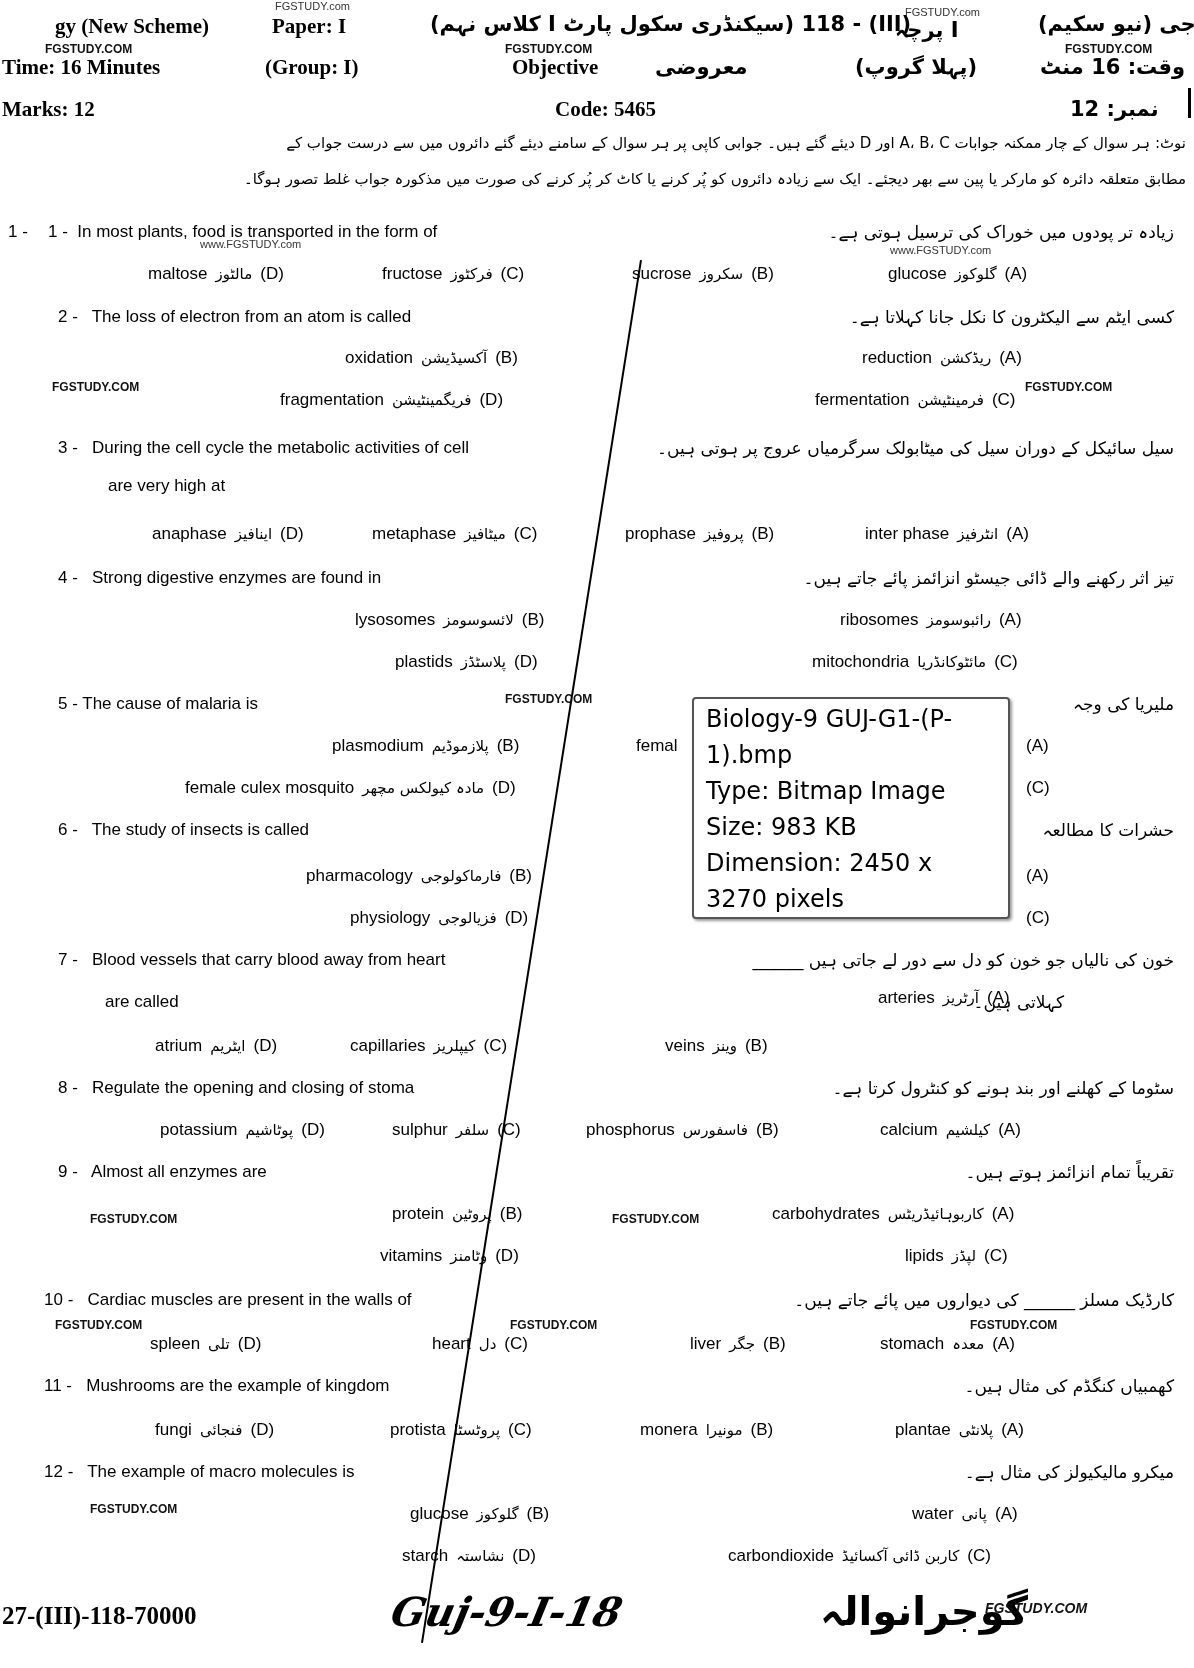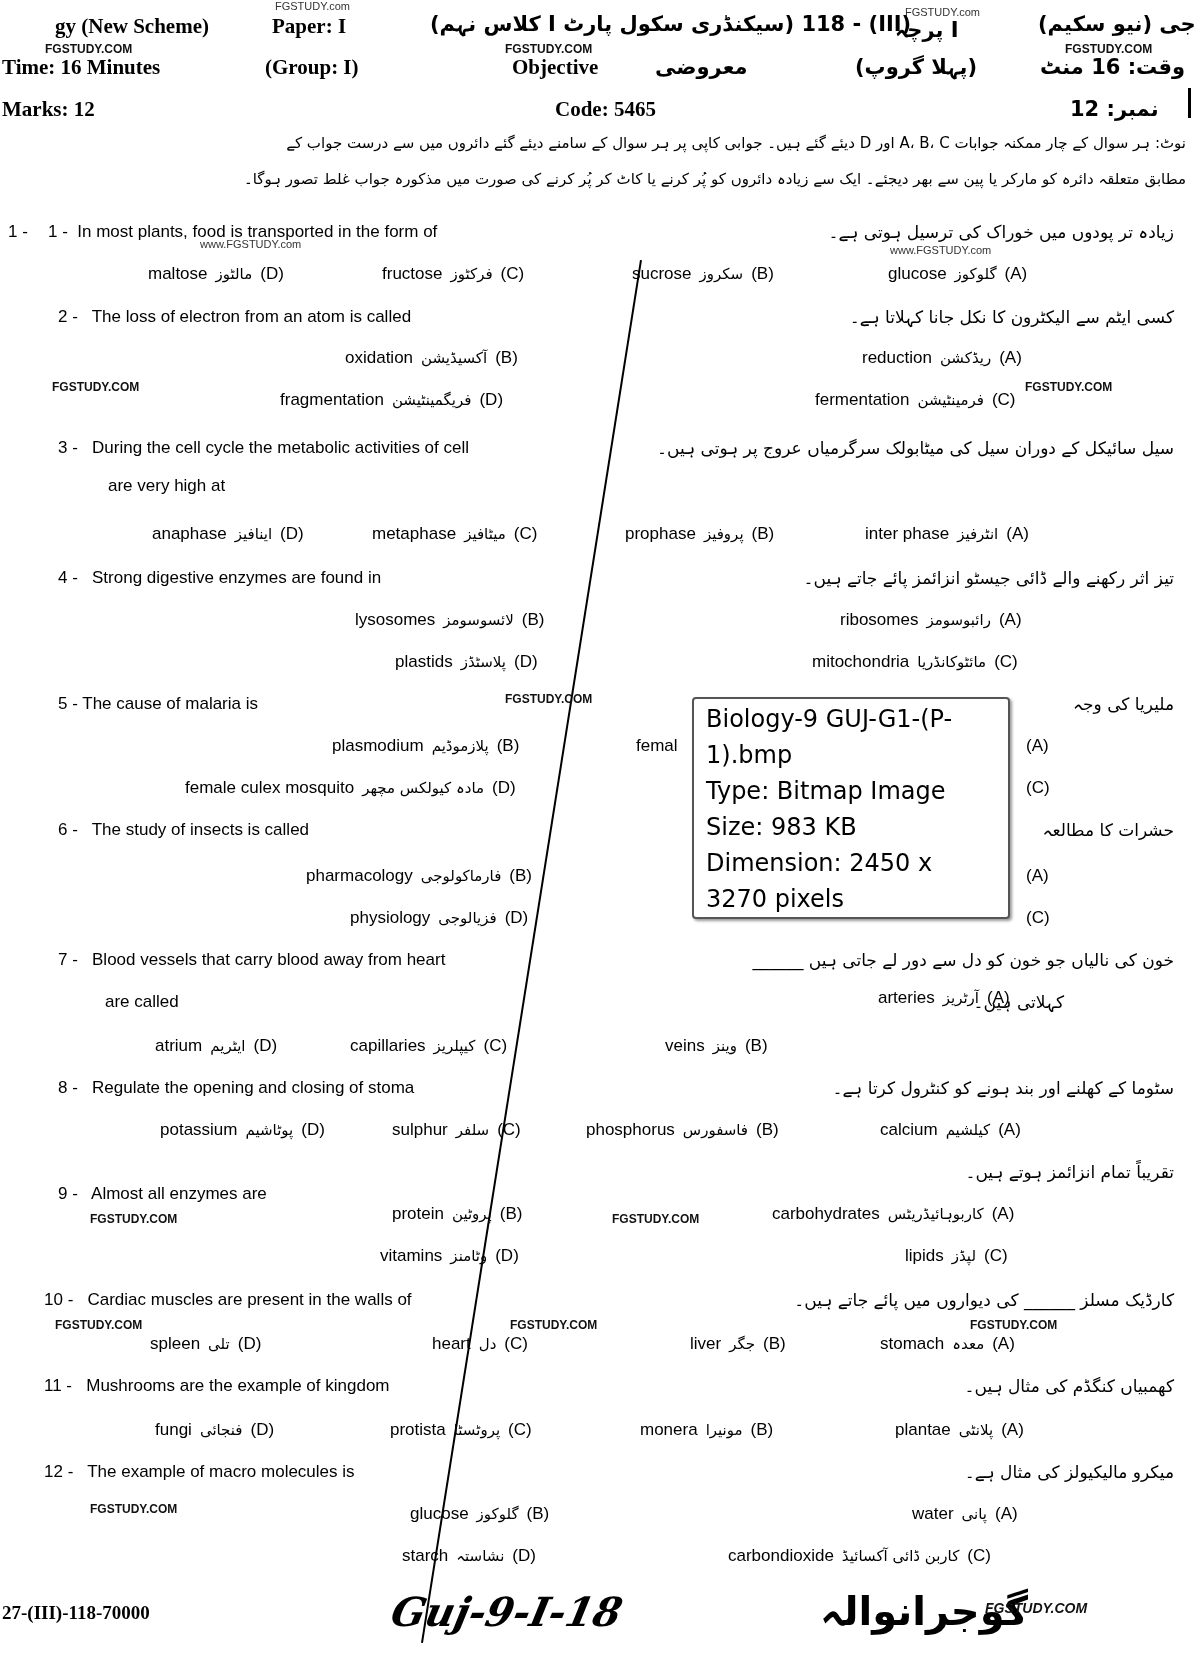--- a/index.html
+++ b/index.html
@@ -108,21 +108,21 @@
 <div class="abs opt" style="left:665px;top:1036px;"><span>veins</span><span class="ur">وینز</span><span>(B)</span></div>
 <div class="abs opt" style="left:878px;top:988px;"><span>arteries</span><span class="ur">آرٹریز</span><span>(A)</span></div>
 
 <div class="abs q" style="left:58px;top:1078px;"><span>8 -</span>&nbsp;&nbsp; <span>Regulate the opening and closing of stoma</span></div>
 <div class="abs urdu q" style="right:20px;top:1078px;">سٹوما کے کھلنے اور بند ہونے کو کنٹرول کرتا ہے۔</div>
 <div class="abs opt" style="left:160px;top:1120px;"><span>potassium</span><span class="ur">پوٹاشیم</span><span>(D)</span></div>
 <div class="abs opt" style="left:392px;top:1120px;"><span>sulphur</span><span class="ur">سلفر</span><span>(C)</span></div>
 <div class="abs opt" style="left:586px;top:1120px;"><span>phosphorus</span><span class="ur">فاسفورس</span><span>(B)</span></div>
 <div class="abs opt" style="left:880px;top:1120px;"><span>calcium</span><span class="ur">کیلشیم</span><span>(A)</span></div>
 
-<div class="abs q" style="left:58px;top:1162px;margin-top:22px;"><span>9 -</span>&nbsp;&nbsp; <span>Almost all enzymes are</span></div>
+<div class="abs q" style="left:58px;top:1162px;"><span>9 -</span>&nbsp;&nbsp; <span>Almost all enzymes are</span></div>
 <div class="abs urdu q" style="right:20px;top:1162px;">تقریباً تمام انزائمز ہوتے ہیں۔</div>
 <div class="abs wm" style="left:90px;top:1212px;">FGSTUDY.COM</div>
 <div class="abs opt" style="left:392px;top:1204px;"><span>protein</span><span class="ur">پروٹین</span><span>(B)</span></div>
 <div class="abs wm" style="left:612px;top:1212px;">FGSTUDY.COM</div>
 <div class="abs opt" style="left:772px;top:1204px;"><span>carbohydrates</span><span class="ur">کاربوہائیڈریٹس</span><span>(A)</span></div>
 <div class="abs opt" style="left:380px;top:1246px;"><span>vitamins</span><span class="ur">وٹامنز</span><span>(D)</span></div>
 <div class="abs opt" style="left:905px;top:1246px;"><span>lipids</span><span class="ur">لپڈز</span><span>(C)</span></div>
 
 <div class="abs q" style="left:44px;top:1290px;"><span>10 -</span>&nbsp;&nbsp; <span>Cardiac muscles are present in the walls of</span></div>
 <div class="abs urdu q" style="right:20px;top:1290px;">کارڈیک مسلز ______ کی دیواروں میں پائے جاتے ہیں۔</div>
@@ -149,16 +149,16 @@
 <div class="abs opt" style="left:402px;top:1546px;"><span>starch</span><span class="ur">نشاستہ</span><span>(D)</span></div>
 <div class="abs opt" style="left:728px;top:1546px;"><span>carbondioxide</span><span class="ur">کاربن ڈائی آکسائیڈ</span><span>(C)</span></div>
 
 <div class="tooltip">
   <div>Biology-9 GUJ-G1-(P-1).bmp</div>
   <div>Type: Bitmap Image</div>
   <div>Size: 983 KB</div>
   <div>Dimension: 2450 x 3270 pixels</div>
 </div>
 
-<div class="abs serif" style="left:2px;top:1602px;font-size:19px;">27-(III)-118-70000</div>
+<div class="abs serif" style="left:2px;top:1602px;font-size:25px;">27-(III)-118-70000</div>
 <div class="abs foot-sig" style="left:392px;top:1588px;">Guj-9-I-18</div>
 <div class="abs urdu" style="left:820px;top:1588px;font-size:40px;font-weight:bold;">گوجرانوالہ</div>
 <div class="abs wm" style="left:985px;top:1600px;font-size:14px;font-style:italic;">FGSTUDY.COM</div>
 
 </body></html>

